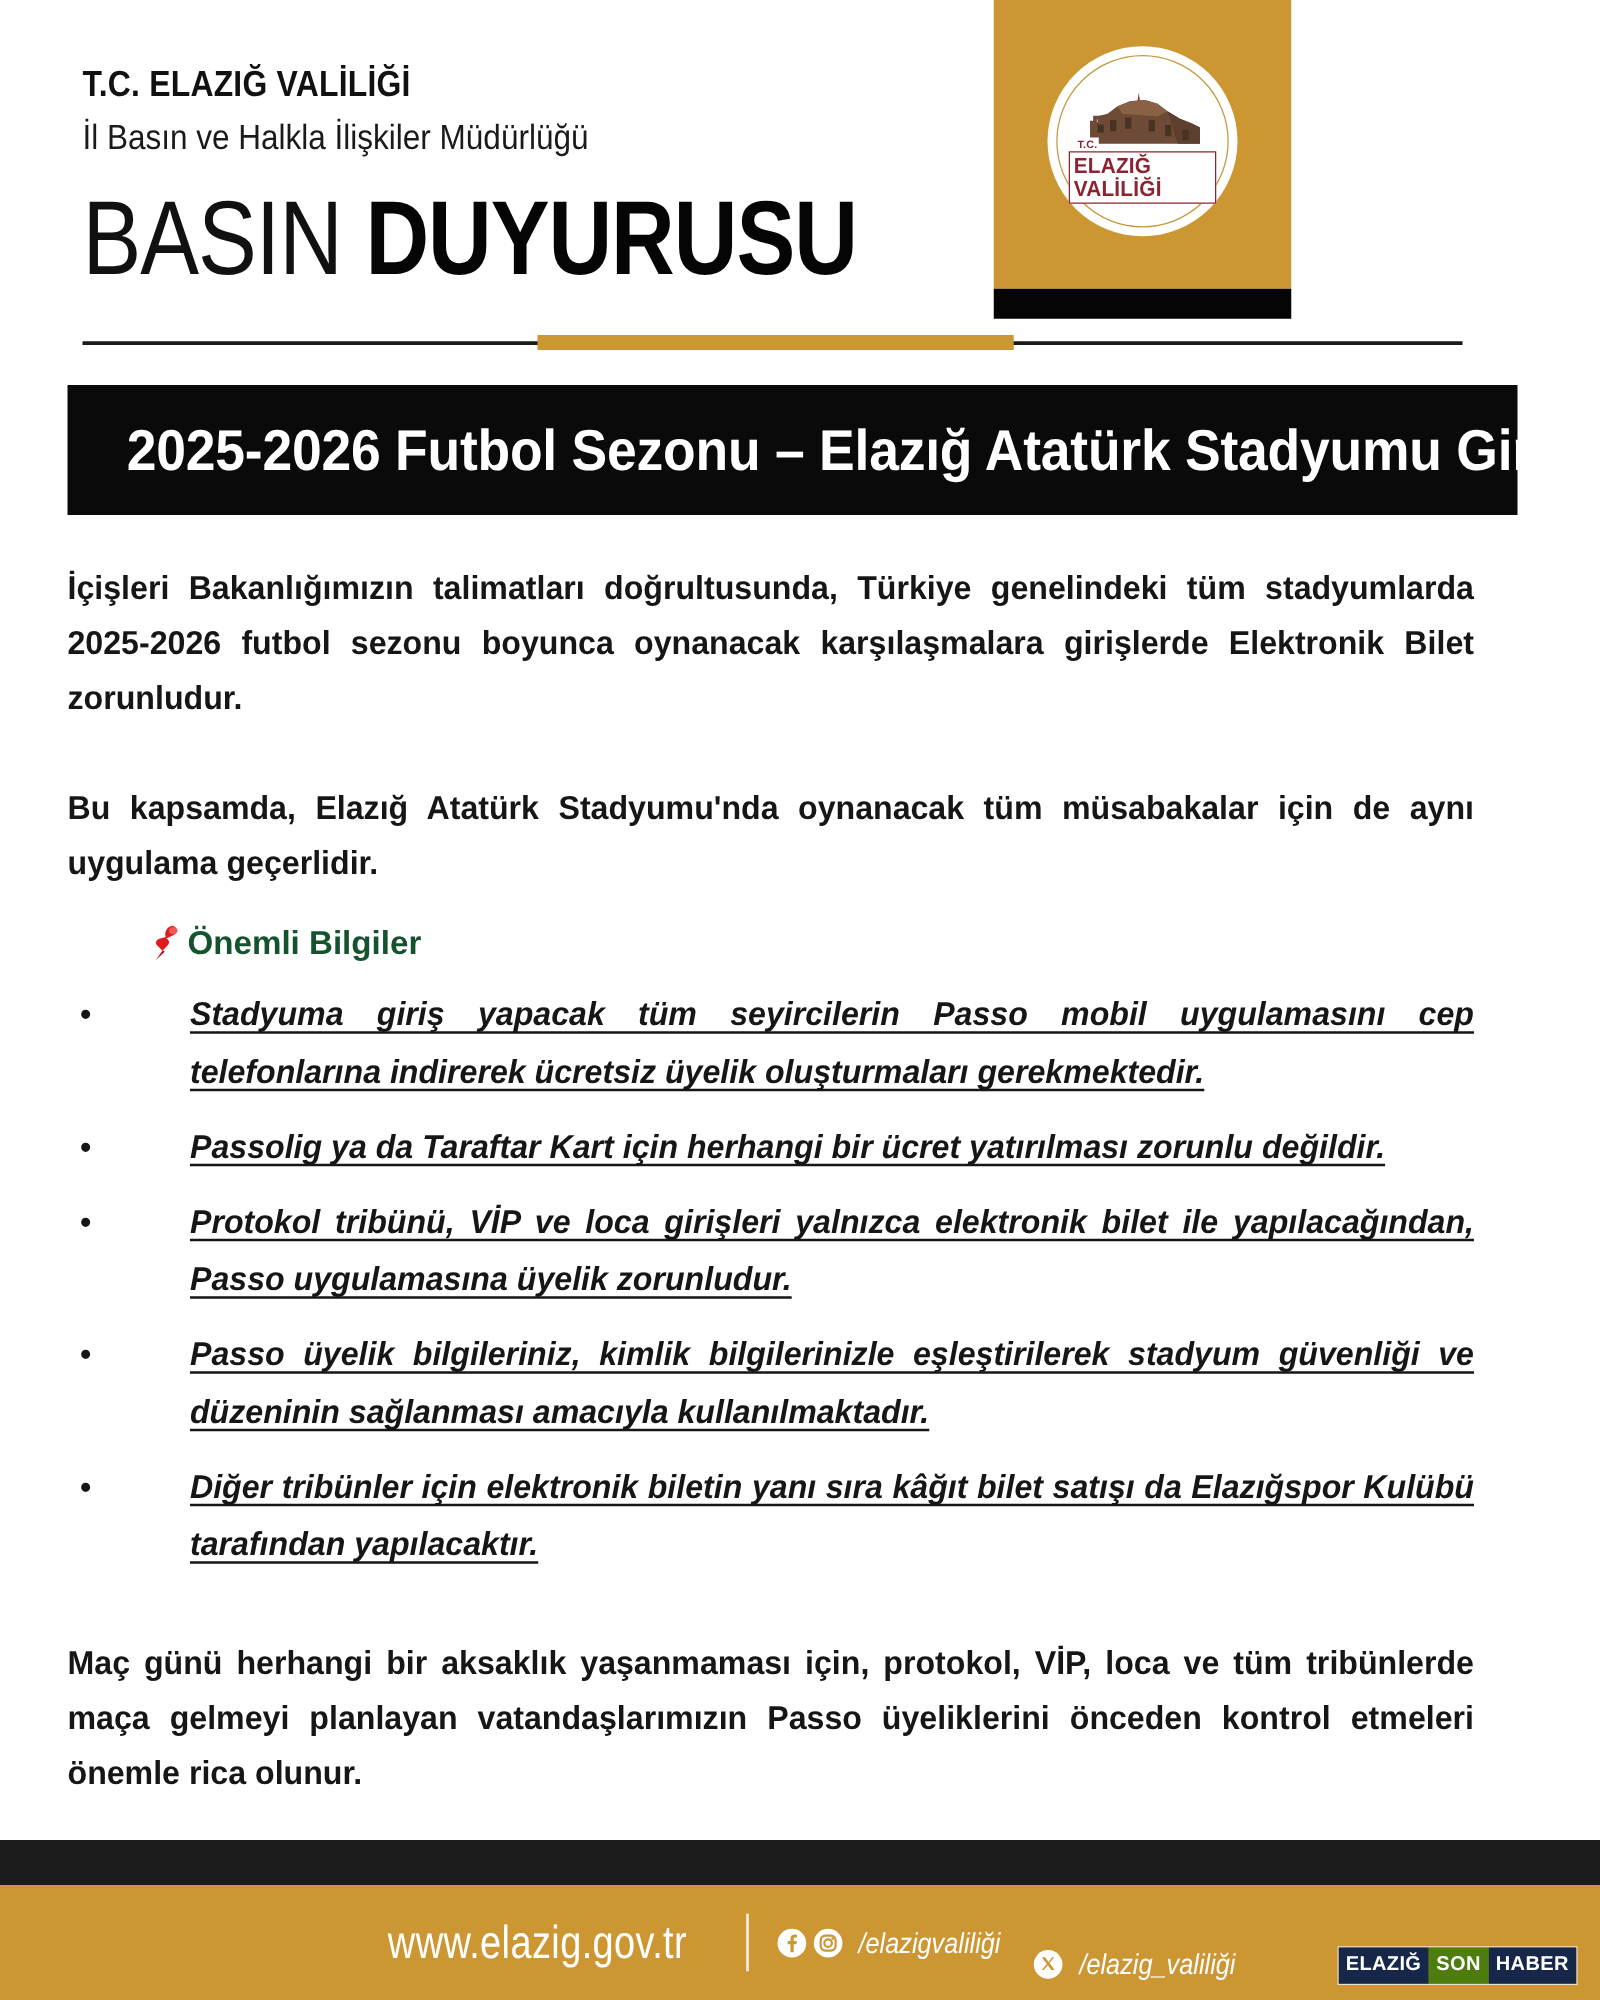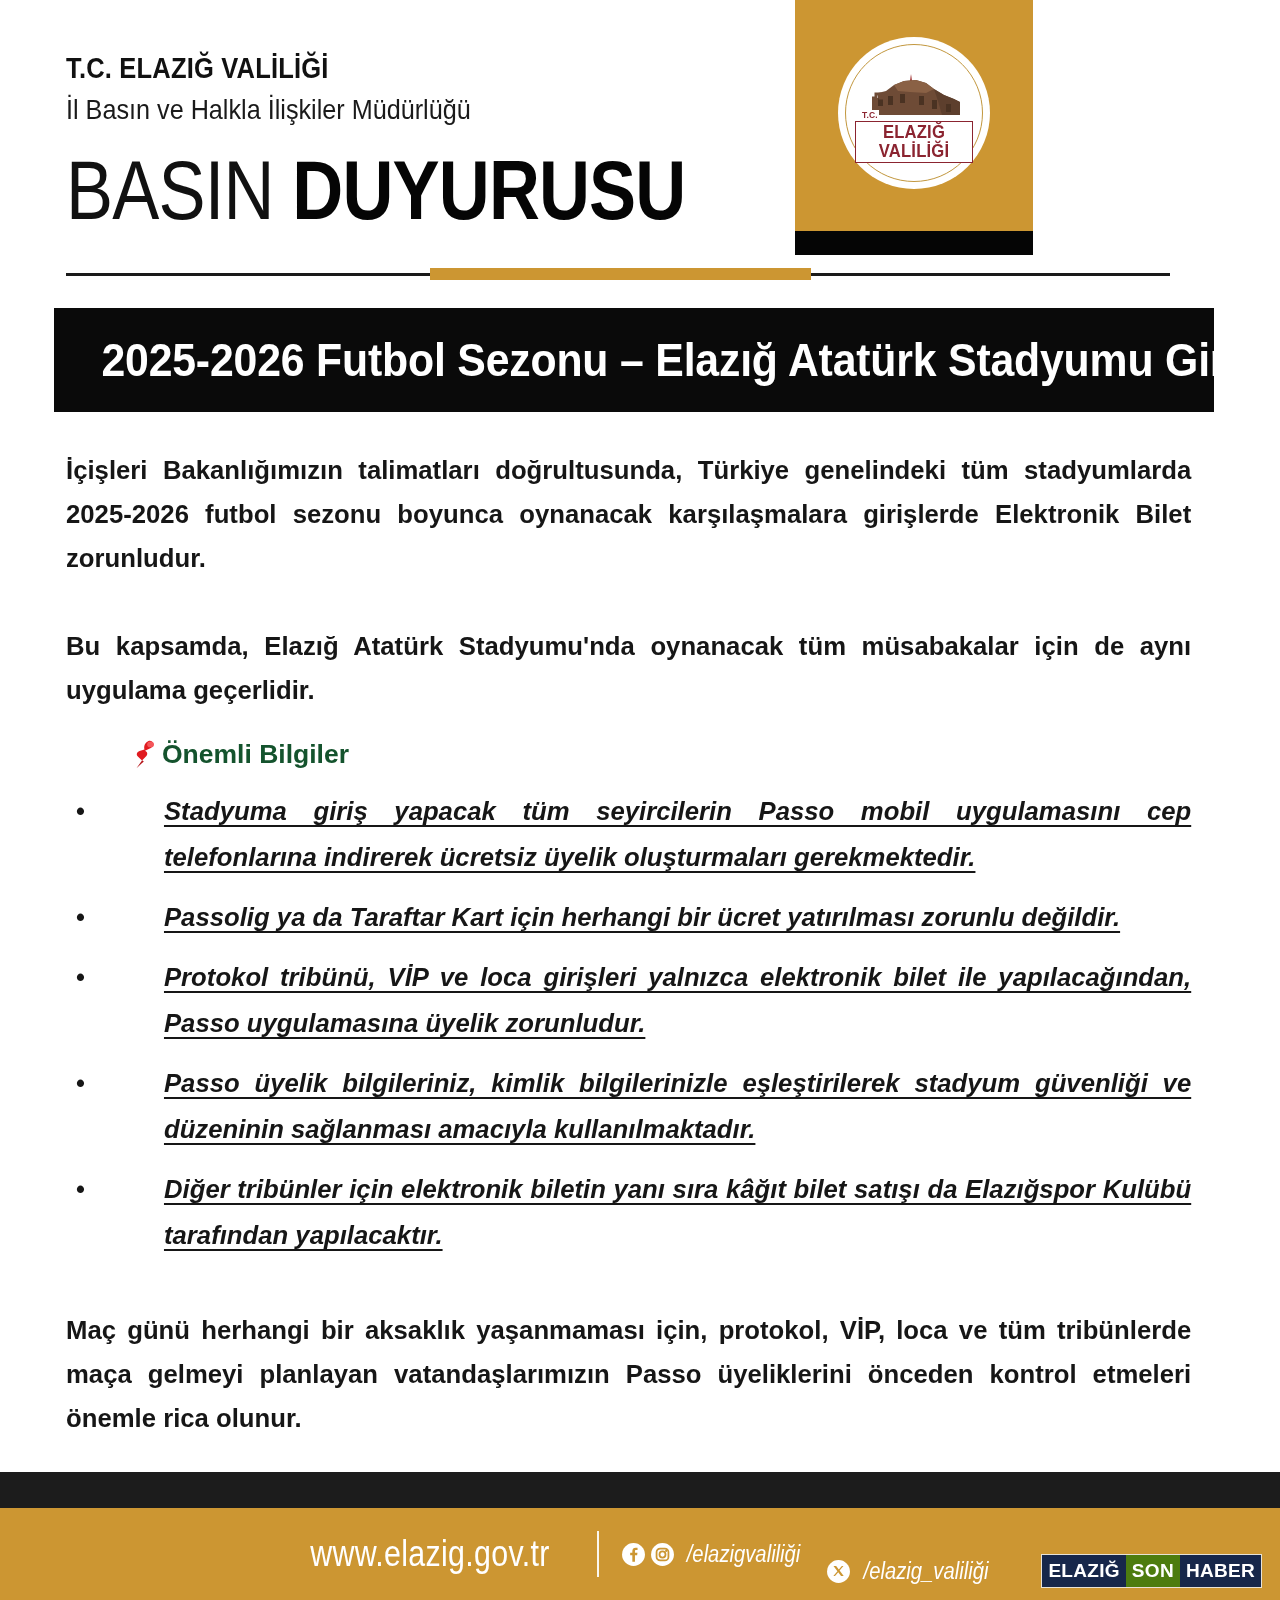--- a/index.html
+++ b/index.html
@@ -148,21 +148,20 @@
     align-items:center;
     justify-content:flex-end;
   }
   .logo-castle { position:absolute; top:8px; left:50%; transform:translateX(-50%); }
   .logo-banner {
     position:relative;
     margin-top:2px;
     width:118px;
     border:1.5px solid #8B2430;
     background:#ffffff;
-    text-align:center;
     padding:1px 0 2px 0;
   }
   .logo-banner .tc {
     position:absolute;
     left:5px; top:-12px;
     font-size:8.5px;
     font-weight:bold;
     color:#8B2430;
     background:#ffffff;
     padding:0 1px;
@@ -197,21 +196,21 @@
     white-space:nowrap;
     padding-left:51px;
     transform:scaleX(0.93);
     transform-origin:left center;
     letter-spacing:-0.2px;
   }
 
   
   .body-area {
     position:absolute;
-    left:66px;
+    left:54px;
     top:448px;
     width:1160px;
   }
 
   .para {
     font-family:"Liberation Sans Narrow","Liberation Sans", sans-serif;
     font-weight:bold;
     font-size:26.5px;
     line-height:44px;
     color:#161616;
@@ -312,21 +311,21 @@
   .soc-ic { display:inline-block; line-height:0; }
 
   .watermark {
     position:absolute;
     right:18px;
     bottom:12px;
     display:flex;
     border:1px solid #e9e3d6;
     font-family:"Liberation Sans Narrow","Liberation Sans", sans-serif;
     font-weight:bold;
-    font-size:19px;
+    font-size:16px;
     letter-spacing:0.3px;
     line-height:1;
   }
   .wm-seg { padding:6px 6px 7px 6px; color:#ffffff; }
   .wm-dark { background:#17274a; }
   .wm-red  { background:#4d7c0f; }
 </style>
 </head>
 <body>
 

